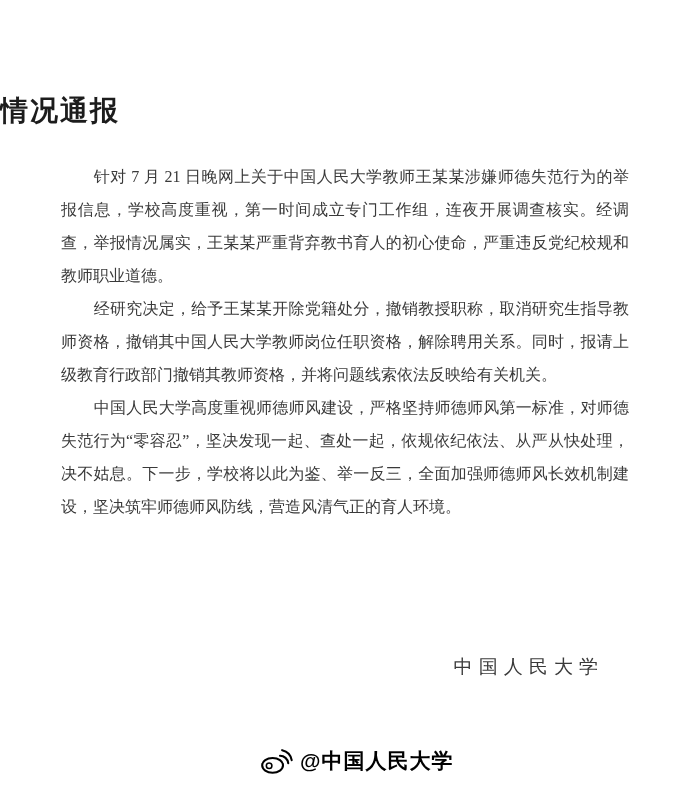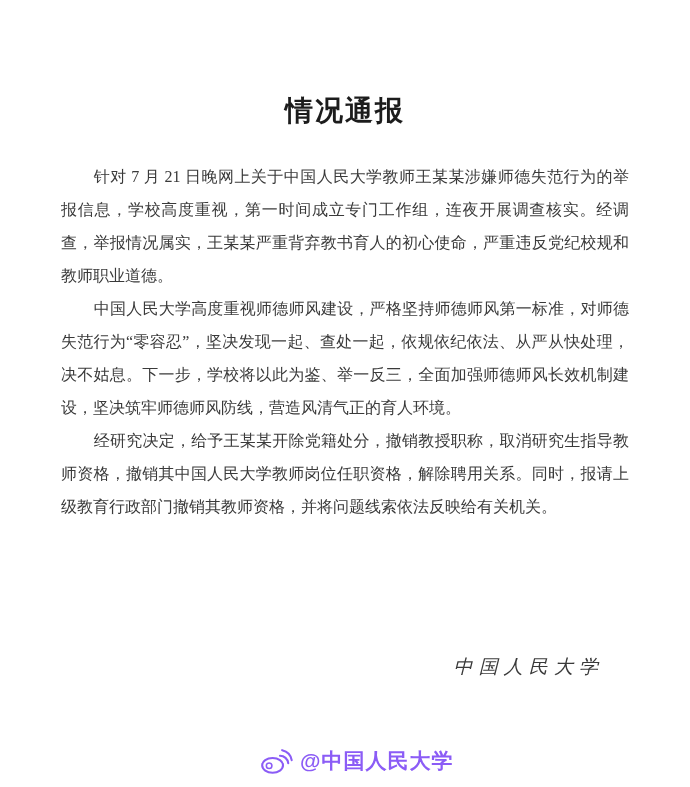--- a/index.html
+++ b/index.html
@@ -13,21 +13,20 @@
     height: 787px;
     background: #ffffff;
     overflow: hidden;
     font-family: "Liberation Serif", "DejaVu Serif", serif;
   }
   .doc-title {
     position: absolute;
     top: 94px;
     left: 0;
     width: 100%;
-    text-align: center;
     font-size: 28px;
     line-height: 34px;
     font-weight: 700;
     color: #1c1c1c;
     letter-spacing: 2px;
     margin: 0;
   }
   .doc-body {
     position: absolute;
     top: 160px;
@@ -48,51 +47,50 @@
     top: 650px;
     right: 92px;
     text-align: center;
     font-size: 19px;
     line-height: 34px;
     color: #3a3a3a;
   }
   .signoff .sig-name {
     letter-spacing: 0.32em;
     margin-right: -0.32em; 
-    font-style: italic;
   }
   .watermark {
     position: absolute;
     left: 260px;
     top: 747px;
     display: flex;
     align-items: center;
     gap: 7px;
-    color: #8b5cf6;
+    color: #000000;
     font-family: "Liberation Sans", "DejaVu Sans", sans-serif;
     font-weight: 700;
     font-size: 21px;
     letter-spacing: 1px;
     user-select: none;
   }
   .watermark svg {
     display: block;
   }
 </style>
 </head>
 <body>
 
 <div class="page">
 
   <h1 class="doc-title">情况通报</h1>
 
   <div class="doc-body">
     <p>针对 7 月 21 日晚网上关于中国人民大学教师王某某涉嫌师德失范行为的举报信息，学校高度重视，第一时间成立专门工作组，连夜开展调查核实。经调查，举报情况属实，王某某严重背弃教书育人的初心使命，严重违反党纪校规和教师职业道德。</p>
+    <p>经研究决定，给予王某某开除党籍处分，撤销教授职称，取消研究生指导教师资格，撤销其中国人民大学教师岗位任职资格，解除聘用关系。同时，报请上级教育行政部门撤销其教师资格，并将问题线索依法反映给有关机关。</p>
     <p>中国人民大学高度重视师德师风建设，严格坚持师德师风第一标准，对师德失范行为“零容忍”，坚决发现一起、查处一起，依规依纪依法、从严从快处理，决不姑息。下一步，学校将以此为鉴、举一反三，全面加强师德师风长效机制建设，坚决筑牢师德师风防线，营造风清气正的育人环境。</p>
-    <p>经研究决定，给予王某某开除党籍处分，撤销教授职称，取消研究生指导教师资格，撤销其中国人民大学教师岗位任职资格，解除聘用关系。同时，报请上级教育行政部门撤销其教师资格，并将问题线索依法反映给有关机关。</p>
   </div>
 
   <div class="signoff">
     <div class="sig-name">中国人民大学</div>
   </div>
 
   <div class="watermark">
     <span>
       <svg width="33" height="28" viewBox="0 0 38 32" fill="none" stroke="currentColor">
         <ellipse cx="14.5" cy="21" rx="12" ry="8.5" stroke-width="2.4"></ellipse>

